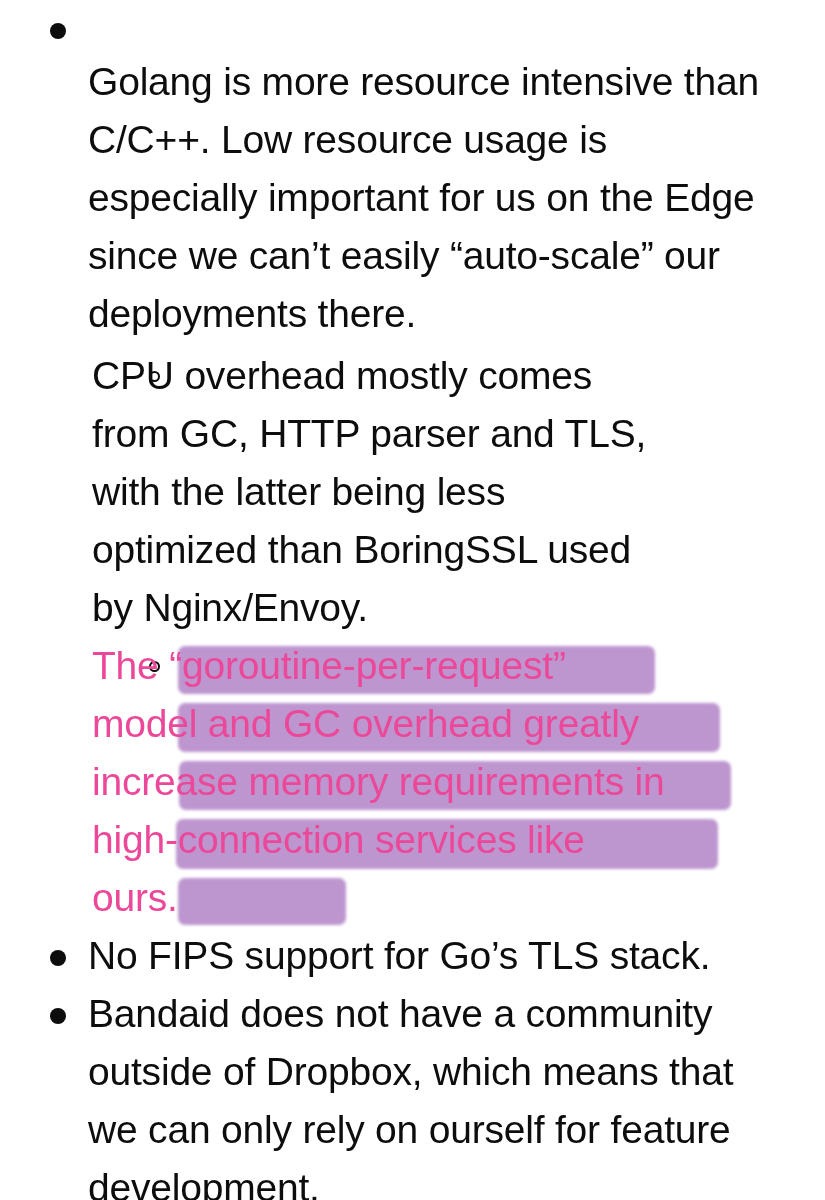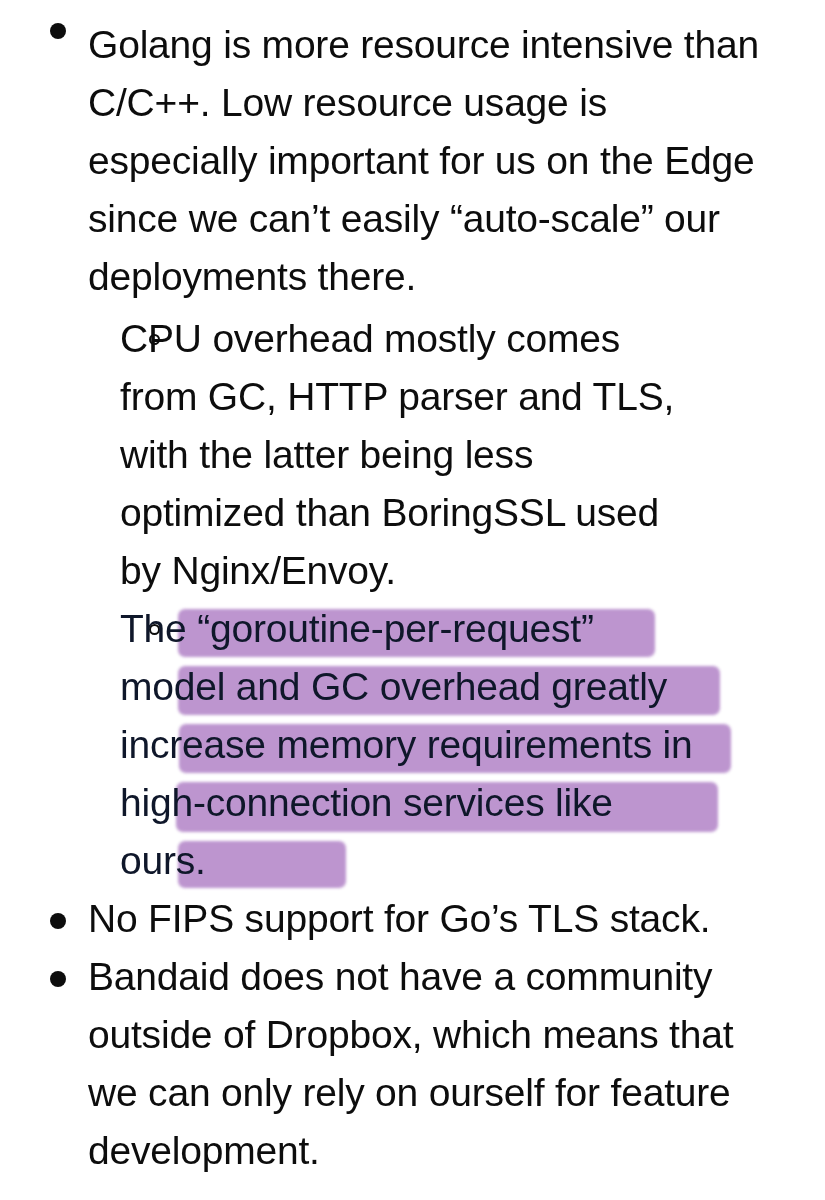--- a/index.html
+++ b/index.html
@@ -80,34 +80,34 @@
 
   
   .level-1 > .bullet-text {
     margin-left: 88px;
     width: 680px;
   }
   .level-1 > .marker.disc { top: 23px; }
 
   
   .level-2 > .bullet-text {
-    margin-left: 120px;
+    margin-left: 92px;
     width: 580px;
   }
   .level-2 > .marker.circle { top: 24px; }
 
   ul.sub-bullets {
     list-style: none;
     margin: 0;
     padding: 0;
   }
 
   
   .hl-text {
-    color: #0f172a;
+    color: #ec4899;
     position: relative;
     z-index: 2;
   }
 
   .hl-wrap {
     position: relative;
   }
 
   .hl-layer {
     position: absolute;
@@ -129,21 +129,21 @@
 </style>
 </head>
 <body>
 
 <div id="page">
 
   <div class="note-body">
 
     <ul class="bullets">
 
-      <li class="bullet-item level-1" style="padding-top:16px;">
+      <li class="bullet-item level-1" style="padding-top:53px;">
         <span class="marker disc"></span>
         <div class="bullet-text">Golang is more resource intensive than C/C++. Low resource usage is especially important for us on the Edge since we can’t easily “auto-scale” our deployments there.</div>
 
         <ul class="sub-bullets" style="margin-top:4px;">
 
           <li class="bullet-item level-2">
             <span class="marker circle"></span>
             <div class="bullet-text">CPU overhead mostly comes from GC, HTTP parser and TLS, with the latter being less optimized than BoringSSL used by Nginx/Envoy.</div>
           </li>
 

